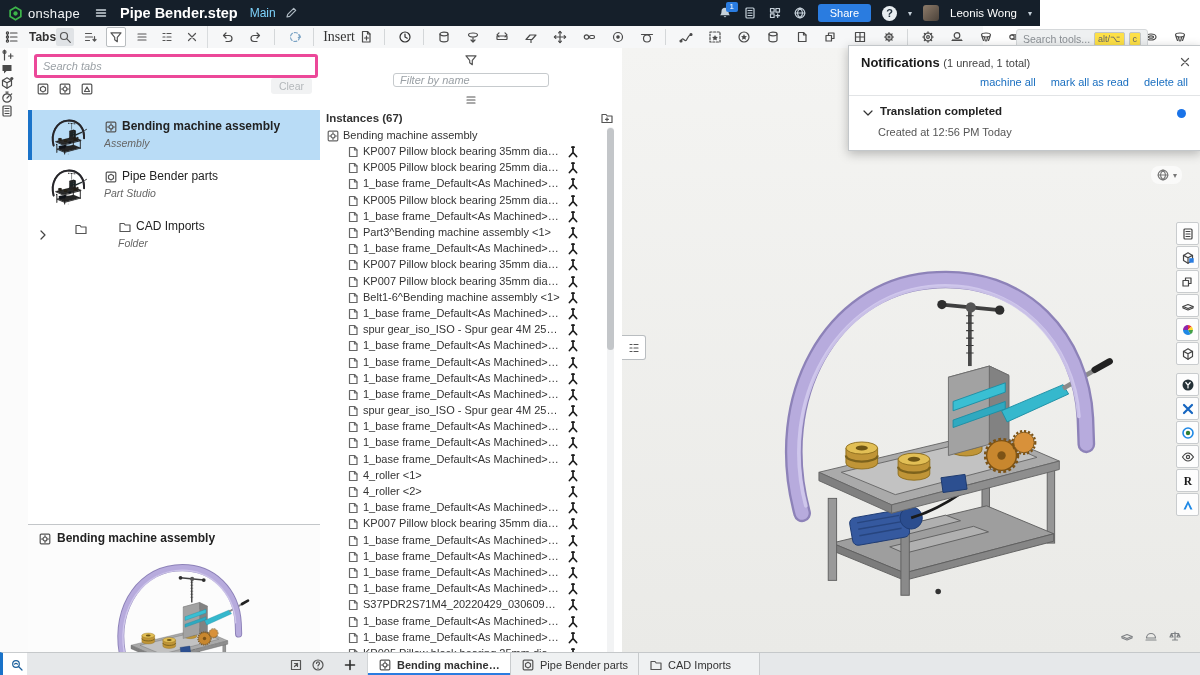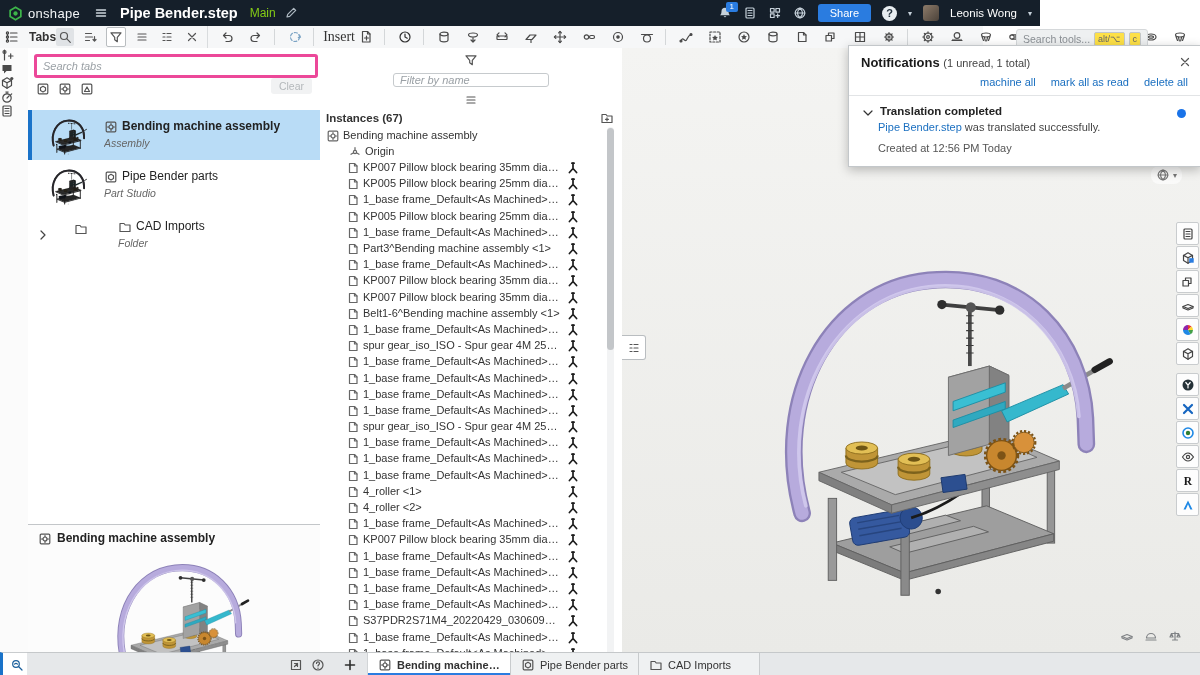--- a/index.html
+++ b/index.html
@@ -7,21 +7,21 @@
        font-family:"Liberation Sans",sans-serif;color:#333;-webkit-font-smoothing:antialiased;}
   .ic{width:14px;height:14px;display:block;stroke:currentColor;fill:none;stroke-width:1.2;
       stroke-linecap:round;stroke-linejoin:round;}
   
   #topbar{position:absolute;left:0;top:0;width:1040px;height:26px;background:#151f2a;
           display:flex;align-items:center;color:#e7ecf0;}
   #topbar .logo{display:flex;align-items:center;gap:5px;margin-left:8px;}
   .brand{font-size:13px;color:#f2f4f6;letter-spacing:.3px;}
   .hamb{margin-left:14px;color:#cdd6dd;}
   .doc-title{margin-left:12px;font-size:14.5px;font-weight:bold;color:#fff;}
-  .branch{margin-left:12px;font-size:12px;color:#84cc16;}
+  .branch{margin-left:12px;font-size:12px;color:#7dd3fc;}
   .pencil{margin-left:8px;color:#aeb9c2;}
   #topbar .right{position:absolute;right:8px;top:0;height:26px;display:flex;align-items:center;gap:11px;}
   .tb-ic{position:relative;color:#c6d1da;}
   .badge{position:absolute;top:-4px;right:-6px;background:#2a7ce0;color:#fff;font-size:8px;
          line-height:10px;min-width:10px;text-align:center;border-radius:2px;padding:0 1px;}
   .share-btn{background:#2a7ce0;color:#fff;font-size:11px;border:none;border-radius:3px;
              padding:3px 12px;cursor:pointer;}
   .help-c{width:15px;height:15px;border-radius:50%;background:#e8edf1;color:#24313d;font-size:11px;
           font-weight:bold;text-align:center;line-height:15px;}
   .caret{font-size:8px;color:#c6d1da;}
@@ -769,29 +769,20 @@
     <div class="tree-row">
       <span class="rowic">
           <svg viewBox="0 0 14 14" class="ic">
             <rect x="2.2" y="2.2" width="9.6" height="9.6" rx="1"></rect>
             <circle cx="7" cy="7" r="2"></circle>
             <path d="M7 3.5v1.3M7 9.2v1.3M3.5 7h1.3M9.2 7h1.3"></path>
           </svg>
         </span>
       <span class="nm">Bending machine assembly</span>
     </div>
-    <div class="tree-row" style="padding-left:28px;">
-      <span class="rowic">
-          <svg viewBox="0 0 14 14" class="ic">
-            <circle cx="7" cy="7" r="1.6"></circle>
-            <path d="M7 5.4V2.5M8.4 7.8l2.6 1.5M5.6 7.8L3 9.3"></path>
-          </svg>
-        </span>
-      <span class="nm">Origin</span>
-    </div>
     <div id="inst-rows">
 
         <div class="tree-row">
           <span class="rowic">
             <svg viewBox="0 0 14 14" class="ic">
               <path d="M3.5 2.5h5L11 5v6.5H3.5z"></path>
               <path d="M8.5 2.5V5H11"></path>
             </svg>
           </span>
           <span class="nm">KP007 Pillow block bearing 35mm diameter &lt;1&gt;</span>
@@ -1468,23 +1459,20 @@
     <div class="n-item">
       <div class="n-t-row">
         <span class="n-chev">
             <svg viewBox="0 0 14 14" class="ic">
               <path d="M3 5l4 4 4-4"></path>
             </svg>
           </span>
         <span>Translation completed</span>
       </div>
       <span class="n-dot"></span>
-      <div class="n-msg">
-        <a>Pipe Bender.step</a><span> was translated successfully.</span>
-      </div>
       <div class="n-created">Created at 12:56 PM Today</div>
     </div>
   </div>
 
   <footer id="bottom-bar">
     <span id="bb-icons">
       <span>
           <svg viewBox="0 0 14 14" class="ic">
             <rect x="2.5" y="2.5" width="9" height="9"></rect>
             <path d="M5.5 8.5l3-3M8.5 8.5v-3h-3"></path>

